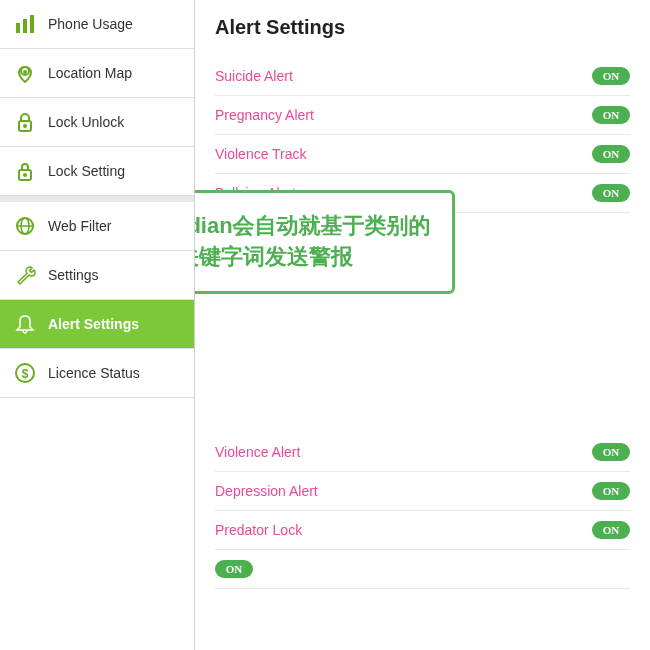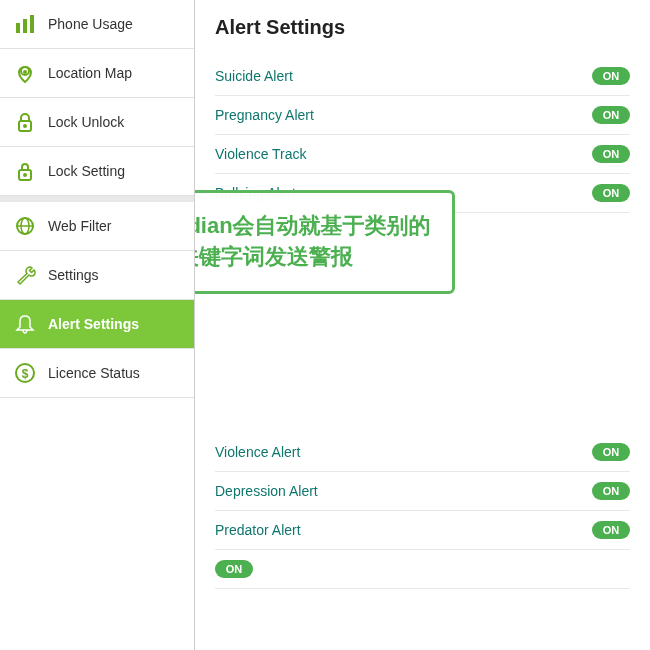--- a/index.html
+++ b/index.html
@@ -75,32 +75,33 @@
     .alert-row {
       display: flex;
       align-items: center;
       justify-content: space-between;
       padding: 10px 0;
       border-bottom: 1px solid #e8e8e8;
     }
 
     .alert-label {
       font-size: 14px;
-      color: #0f766e;
+      color: #ec4899;
     }
 
     .toggle-on {
       background: #4caf50;
       color: #fff;
       font-size: 11px;
       font-weight: bold;
       padding: 3px 8px;
       border-radius: 12px;
       min-width: 38px;
       text-align: center;
+      font-family: Liberation Serif, serif;
     }
 
     
     .popup-overlay {
       position: absolute;
       top: 190px;
       left: -120px;
       right: -10px;
       background: rgba(255,255,255,0.97);
       border: 3px solid #5cb85c;
@@ -241,20 +242,20 @@
   <div style="margin-top: 220px;">
     <div class="alert-row">
       <span class="alert-label">Violence Alert</span>
       <span class="toggle-on">ON</span>
     </div>
     <div class="alert-row">
       <span class="alert-label">Depression Alert</span>
       <span class="toggle-on">ON</span>
     </div>
     <div class="alert-row">
-      <span class="alert-label">Predator Alert</span>
+      <span class="alert-label">Predator Lock</span>
       <span class="toggle-on">ON</span>
     </div>
     <div class="alert-row">
       <span class="toggle-on">ON</span>
     </div>
   </div>
 </div>
 
 </body></html>

